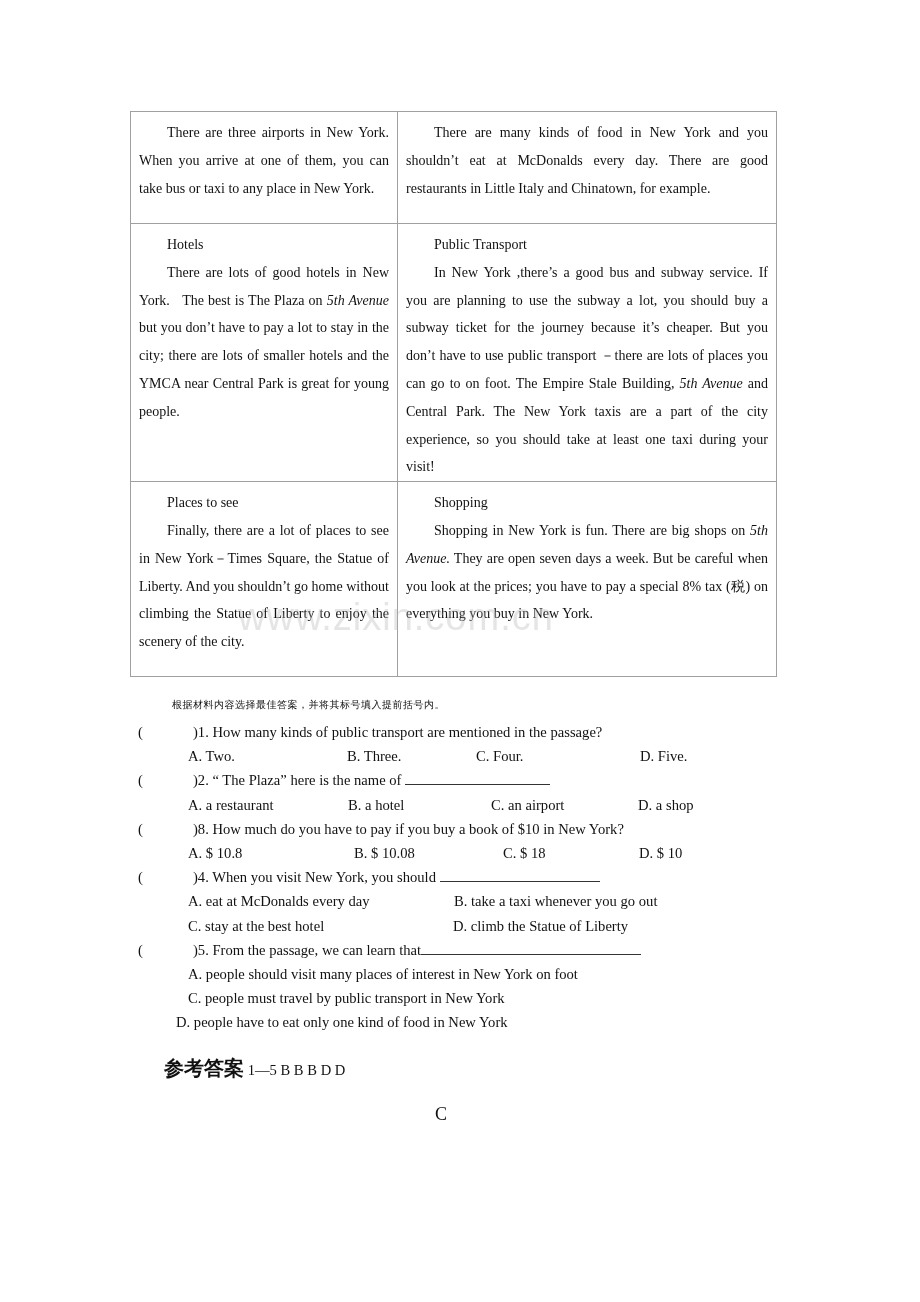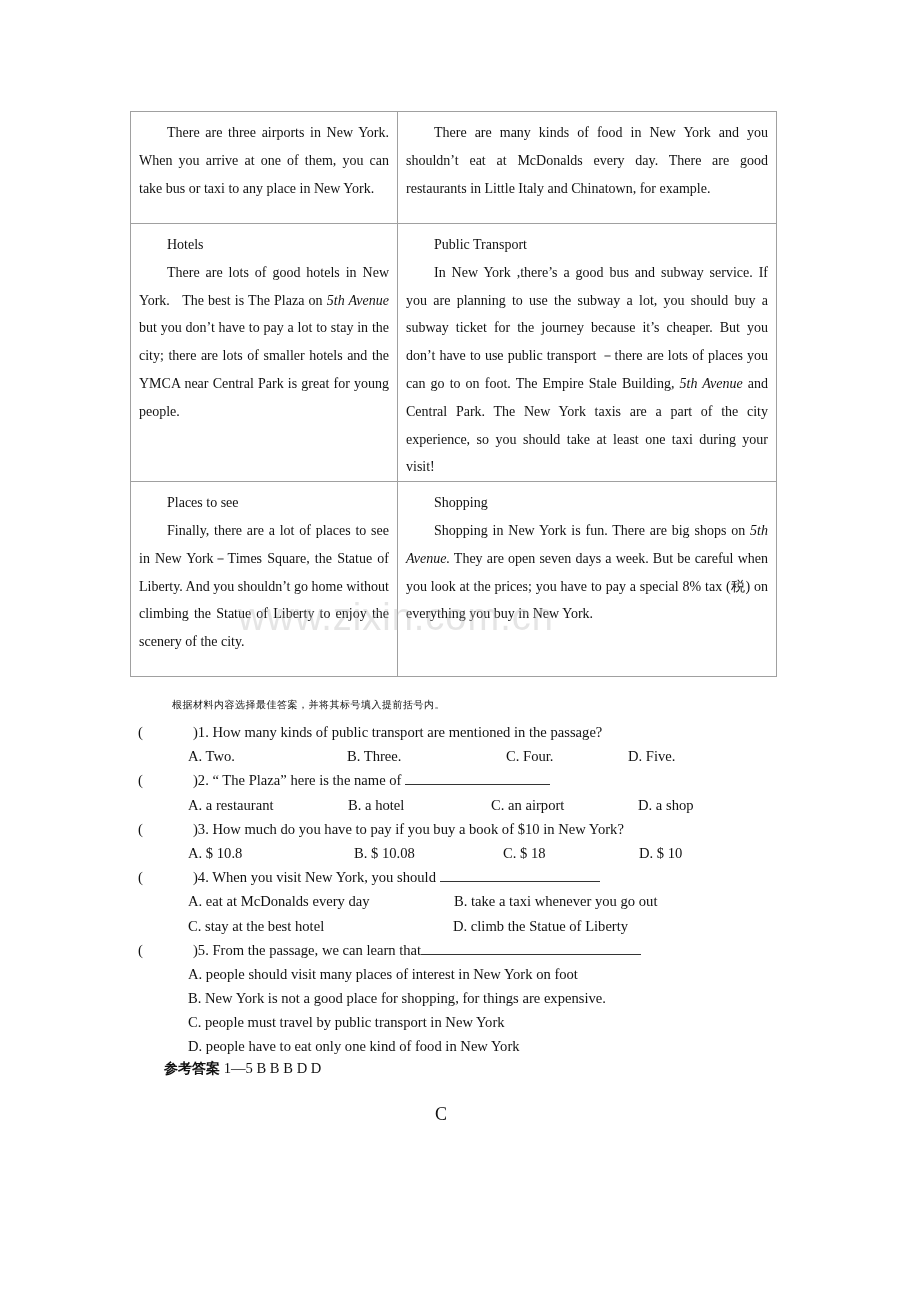--- a/index.html
+++ b/index.html
@@ -53,21 +53,21 @@
     .q-line { position: relative; height: 24.2px; white-space: nowrap; }
     .q-paren-open { position: absolute; left: 0; }
     .q-stem { position: absolute; left: 39px; margin-left: 16px; }
     .q-blank { display: inline-block; border-bottom: 1px solid #333; height: 14px; vertical-align: baseline; }
     .opt-row { position: relative; height: 24.2px; white-space: nowrap; }
     .opt { position: absolute; }
     .answer-key {
       position: absolute; left: 164px; top: 1057px;
       font-size: 14.6px; line-height: 22px; white-space: nowrap;
     }
-    .answer-key .label { font-weight: bold; font-family: "DejaVu Sans", sans-serif; font-size: 14px; }
+    .answer-key .label { font-weight: bold; font-family: "DejaVu Sans", sans-serif; font-size: 20px; }
     .section-letter {
       position: absolute; left: 435px; top: 1104px;
       font-size: 18px;
     }
   </style>
 </head>
 <body>
 
 <table class="passage-table">
   <tbody>
@@ -108,38 +108,38 @@
 
 <div class="questions">
 
   <div class="q-line">
     <span class="q-paren-open">(</span>
     <span class="q-stem">)1. How many kinds of public transport are mentioned in the passage?</span>
   </div>
   <div class="opt-row">
     <span class="opt" style="left:50px">A. Two.</span>
     <span class="opt" style="left:209px">B. Three.</span>
-    <span class="opt" style="left:368px">C. Four.</span>
-    <span class="opt" style="left:490px">D. Five.</span>
+    <span class="opt" style="left:338px">C. Four.</span>
+    <span class="opt" style="left:502px">D. Five.</span>
   </div>
 
   <div class="q-line">
     <span class="q-paren-open">(</span>
     <span class="q-stem"><span>)2. “ The Plaza” here is the name of</span> <span class="q-blank" style="width:145px"></span></span>
   </div>
   <div class="opt-row">
     <span class="opt" style="left:50px">A. a restaurant</span>
     <span class="opt" style="left:210px">B. a hotel</span>
     <span class="opt" style="left:353px">C. an airport</span>
     <span class="opt" style="left:500px">D. a shop</span>
   </div>
 
   <div class="q-line">
     <span class="q-paren-open">(</span>
-    <span class="q-stem">)3. How much do you have to pay if you buy a book of $10 in New York?</span>
+    <span class="q-stem">)8. How much do you have to pay if you buy a book of $10 in New York?</span>
   </div>
   <div class="opt-row">
     <span class="opt" style="left:50px">A. $ 10.8</span>
     <span class="opt" style="left:216px">B. $ 10.08</span>
     <span class="opt" style="left:365px">C. $ 18</span>
     <span class="opt" style="left:501px">D. $ 10</span>
   </div>
 
   <div class="q-line">
     <span class="q-paren-open">(</span>
@@ -155,27 +155,24 @@
   </div>
 
   <div class="q-line">
     <span class="q-paren-open">(</span>
     <span class="q-stem"><span>)5. From the passage, we can learn that</span><span class="q-blank" style="width:220px"></span></span>
   </div>
   <div class="opt-row">
     <span class="opt" style="left:50px">A. people should visit many places of interest in New York on foot</span>
   </div>
   <div class="opt-row">
-    <span class="opt" style="left:50px">B. New York is not a good place for shopping, for things are expensive.</span>
-  </div>
-  <div class="opt-row">
     <span class="opt" style="left:50px">C. people must travel by public transport in New York</span>
   </div>
   <div class="opt-row">
-    <span class="opt" style="left:50px">D. people have to eat only one kind of food in New York</span>
+    <span class="opt" style="left:38px">D. people have to eat only one kind of food in New York</span>
   </div>
 </div>
 
 <div class="answer-key">
   <span class="label">参考答案</span>
   <span>1—5 B B B D D</span>
 </div>
 
 <div class="section-letter">C</div>
 

